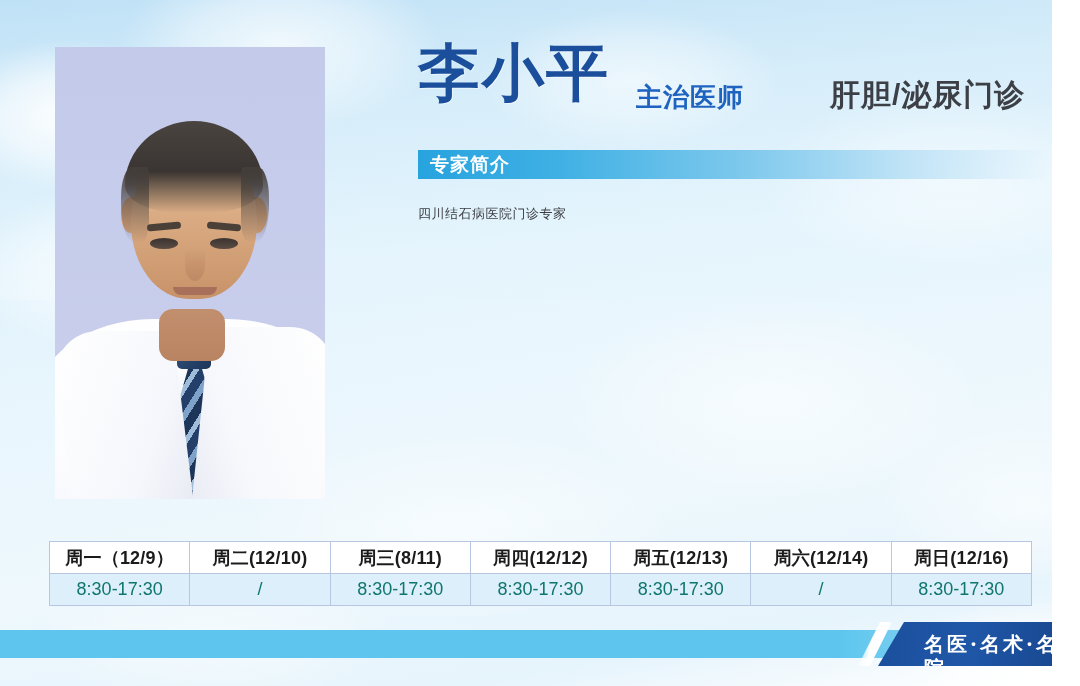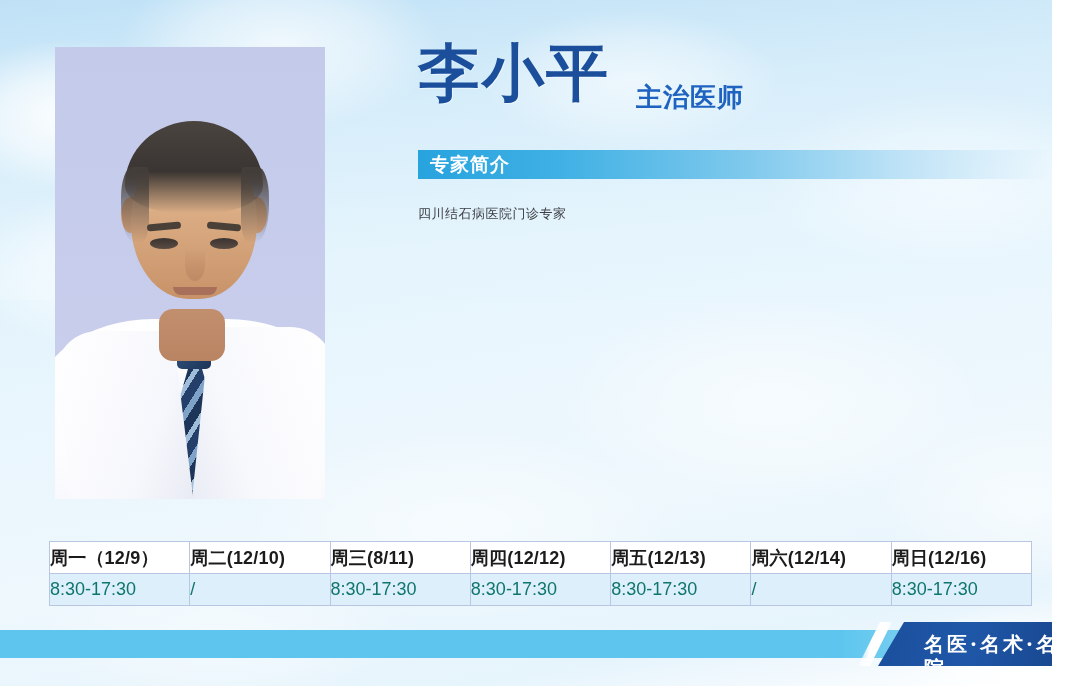--- a/index.html
+++ b/index.html
@@ -271,21 +271,21 @@
   
   .schedule {
     position: absolute;
     left: 49px; top: 541px;
     width: 983px;
     border-collapse: collapse;
     table-layout: fixed;
   }
   .schedule th, .schedule td {
     border: 1px solid #b9c6e2;
-    text-align: left;
+    text-align: center;
     height: 31px;
     padding: 0;
     margin-left: 48px;
   }
   .schedule th {
     background: #ffffff;
     color: #1b1b1b;
     font-size: 18px;
     font-weight: 700;
     letter-spacing: .2px;
@@ -373,20 +373,21 @@
     <div class="p-brow-r"></div>
     <div class="p-eye-l"></div>
     <div class="p-eye-r"></div>
     <div class="p-nose"></div>
     <div class="p-mouth"></div>
   </div>
 
   <div class="name-row">
     <div class="doc-name">李小平</div>
     <div class="doc-title">主治医师</div>
+    <div class="doc-dept">肝胆/泌尿门诊</div>
   </div>
 
   <div class="section-bar">
     <div class="section-bar-label">专家简介</div>
   </div>
 
   <div class="intro-lead">四川结石病医院门诊专家</div>
 
   <table class="schedule">
     <thead>

